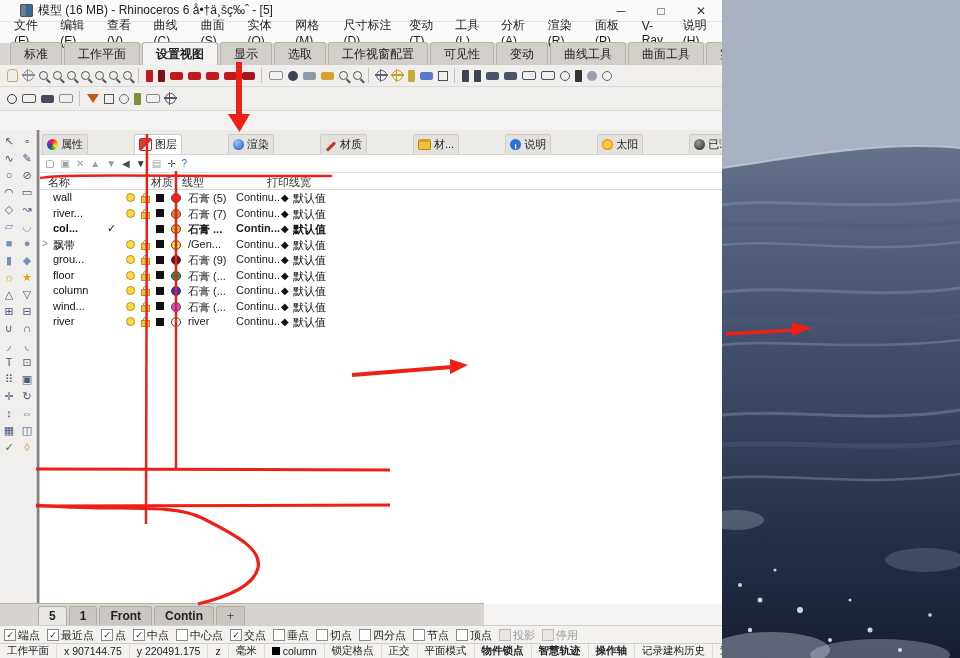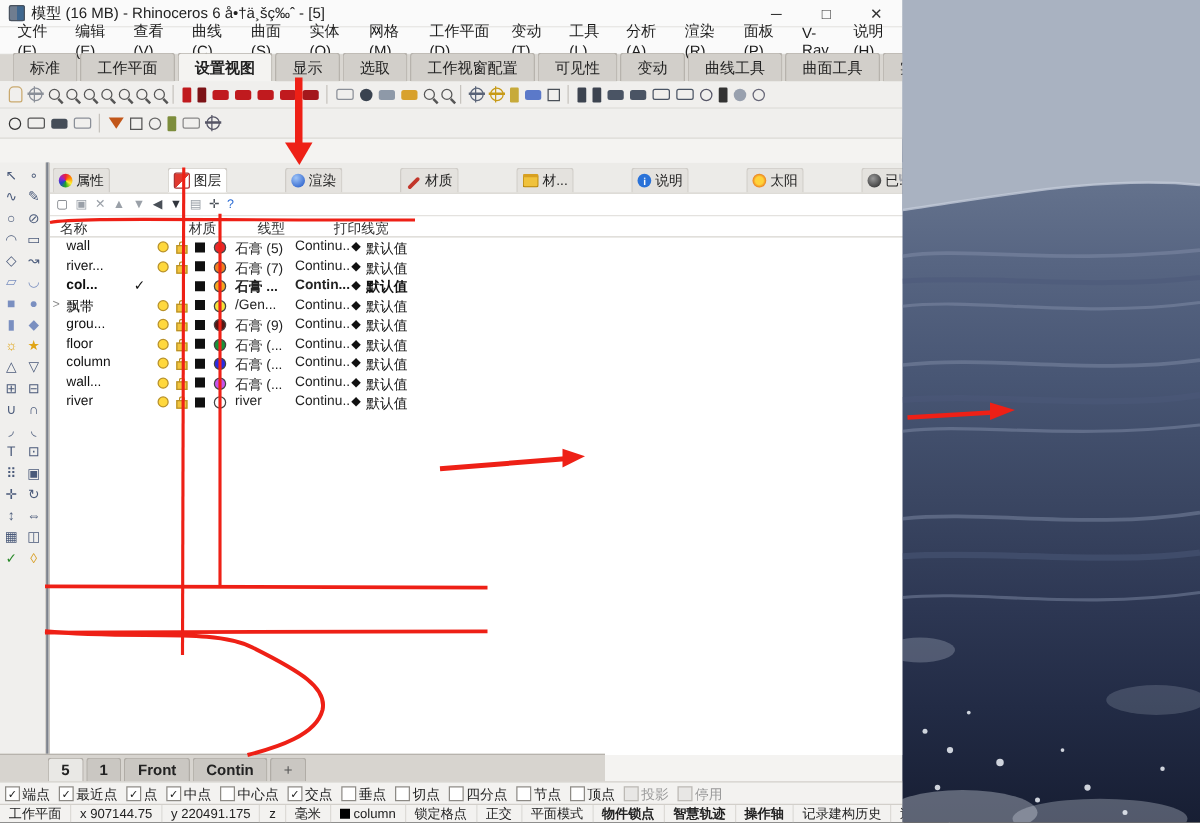--- a/index.html
+++ b/index.html
@@ -1,19 +1,19 @@
 <!DOCTYPE html>
 <html><head>
 <meta charset="utf-8">
 <style>
   html,body{margin:0;padding:0;background:#000;}
   #stage{position:relative;width:960px;height:658px;overflow:hidden;font-family:"Liberation Sans","DejaVu Sans",sans-serif;background:#fff;}
   
   #rhino{position:absolute;left:0;top:0;width:722px;height:658px;background:#f4f3f1;border-right:1px solid #8d94a0;}
-  .titlebar{height:21px;background:#fafafa;display:flex;align-items:center;font-size:12px;color:#222;padding-left:7px;border-bottom:1px solid #e4e2df;}
+  .titlebar{height:21px;background:#fafafa;display:flex;align-items:center;font-size:12px;color:#222;padding-left:20px;border-bottom:1px solid #e4e2df;}
   .appicon{width:13px;height:13px;margin-right:5px;background:
      linear-gradient(90deg,#6f7d90 50%,#3f678f 50%);
      box-shadow:inset 0 0 0 1px #49525e;border-radius:2px;}
   .title-text{flex:1;white-space:nowrap;overflow:hidden;}
   .winbtns{display:flex;gap:26px;margin-right:14px;color:#333;font-size:12px;}
   .winbtn{width:14px;text-align:center;cursor:default;}
   .menubar{height:21px;display:flex;align-items:center;background:#fafafa;font-size:12px;color:#1c1c1c;padding-left:6px;gap:0;border-bottom:1px solid #dcdad6;}
   .menu-item{padding:2px 8px;}
   .cmdbar{height:20px;background:#fff;border-bottom:1px solid #c9c6c1;display:flex;align-items:center;font-size:12px;color:#111;padding-left:5px;position:relative;}
   .spinner{position:absolute;right:6px;top:2px;width:13px;height:15px;border:1px solid #b9b6b1;background:#f2f1ef;font-size:6px;line-height:7px;color:#555;text-align:center;}
@@ -120,21 +120,21 @@
     </span>
   </div>
   <div class="menubar">
         <span class="menu-item">文件(F)</span>
         <span class="menu-item">编辑(E)</span>
         <span class="menu-item">查看(V)</span>
         <span class="menu-item">曲线(C)</span>
         <span class="menu-item">曲面(S)</span>
         <span class="menu-item">实体(O)</span>
         <span class="menu-item">网格(M)</span>
-        <span class="menu-item">工作平面(D)</span>
+        <span class="menu-item">尺寸标注(D)</span>
         <span class="menu-item">变动(T)</span>
         <span class="menu-item">工具(L)</span>
         <span class="menu-item">分析(A)</span>
         <span class="menu-item">渲染(R)</span>
         <span class="menu-item">面板(P)</span>
         <span class="menu-item">V-Ray</span>
         <span class="menu-item">说明(H)</span>
       </div>
   <div class="ribbon">
         <span class="rtab">标准</span>
@@ -341,21 +341,21 @@
             <span style="color: rgb(154, 160, 168);">▼</span>
             <span style="color: rgb(74, 80, 88);">◀</span>
             <span style="color: rgb(48, 53, 60);">▼</span>
             <span style="color: rgb(154, 160, 168);">▤</span>
             <span style="color: rgb(74, 80, 88);">✛</span>
             <span style="color: rgb(42, 107, 212);">?</span>
           </div>
       <div class="pthead">
         <span style="left:8px">名称</span>
         <span style="left:111px">材质</span>
-        <span style="left:166px">线型</span>
+        <span style="left:142px">线型</span>
         <span style="left:227px">打印线宽</span>
       </div>
       <div class="lrows">
             <div class="lrow">
               <span class="l-name">wall</span>
               <span class="bulb"></span>
               <span class="lock"></span>
               <span class="blk"></span>
               <span class="ldot" style="background: rgb(232, 40, 42);"></span>
               <span class="l-mat">石膏 (5)</span>
@@ -423,21 +423,21 @@
               <span class="bulb"></span>
               <span class="lock"></span>
               <span class="blk"></span>
               <span class="ldot" style="background: rgb(43, 43, 224);"></span>
               <span class="l-mat">石膏 (...</span>
               <span class="l-lt">Continu...</span>
               <span class="l-dia">◆</span>
               <span class="l-pw">默认值</span>
             </div>
             <div class="lrow">
-              <span class="l-name">wall...</span>
+              <span class="l-name">wind...</span>
               <span class="bulb"></span>
               <span class="lock"></span>
               <span class="blk"></span>
               <span class="ldot" style="background: rgb(198, 85, 232);"></span>
               <span class="l-mat">石膏 (...</span>
               <span class="l-lt">Continu...</span>
               <span class="l-dia">◆</span>
               <span class="l-pw">默认值</span>
             </div>
             <div class="lrow">

